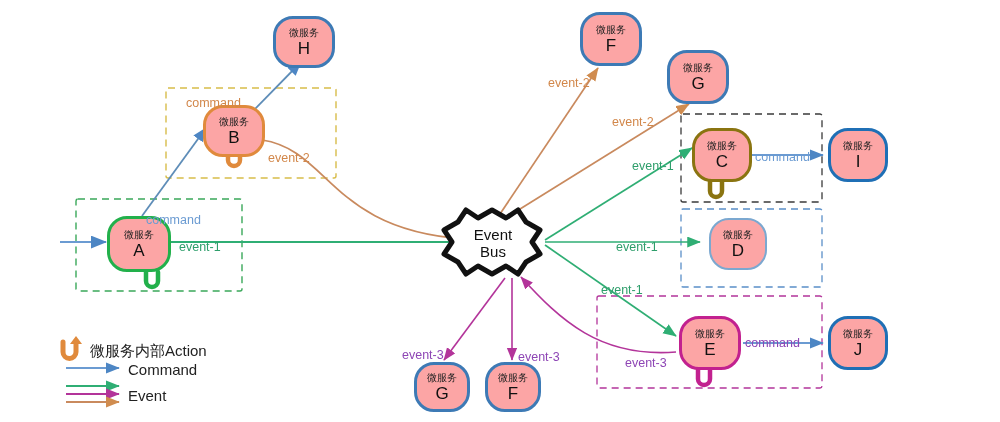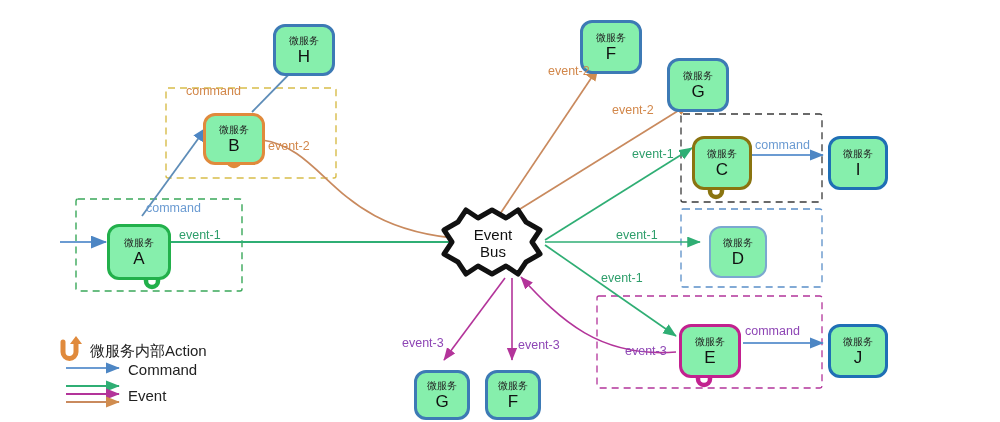--- a/index.html
+++ b/index.html
@@ -1,23 +1,23 @@
 <!DOCTYPE html>
 <html><head>
 <meta charset="utf-8">
 <style>
   html,body{margin:0;padding:0;background:#ffffff;}
   body{font-family:"Liberation Sans","DejaVu Sans",sans-serif;}
   #canvas{position:relative;width:1000px;height:422px;background:#ffffff;overflow:hidden;}
   svg#wires{position:absolute;left:0;top:0;width:1000px;height:422px;}
   .node{position:absolute;box-sizing:border-box;display:flex;flex-direction:column;
-        align-items:center;justify-content:center;background:#86efac;border-radius:12px;margin-top:8px;}
+        align-items:center;justify-content:center;background:#fca5a5;border-radius:20px;}
   .node .cn{font-size:10px;line-height:12px;color:#222;}
   .node .ltr{font-size:17px;line-height:19px;color:#111;}
-  .lbl{position:absolute;font-size:12.5px;white-space:nowrap;}
+  .lbl{position:absolute;font-size:12.5px;white-space:nowrap;margin-top:12px;}
   .legend-text{position:absolute;font-size:15px;color:#222;white-space:nowrap;}
   .eb{position:absolute;display:flex;flex-direction:column;align-items:center;
       justify-content:center;}
   .eb span{font-size:15px;line-height:17px;color:#111;z-index:2;}
 </style>
 </head>
 <body>
 
 <div id="canvas">
 

